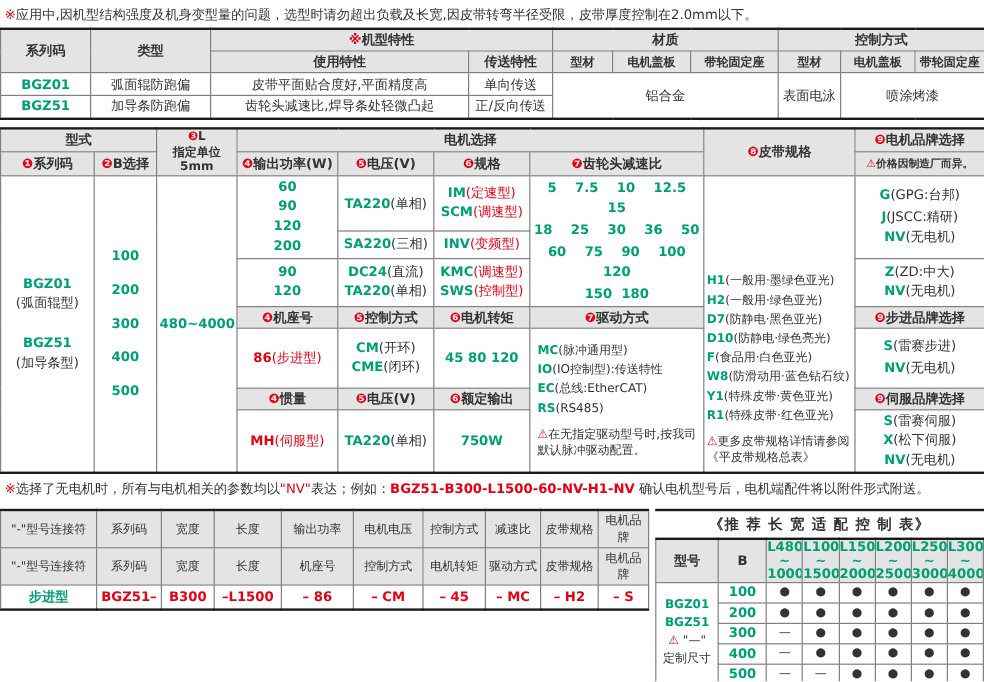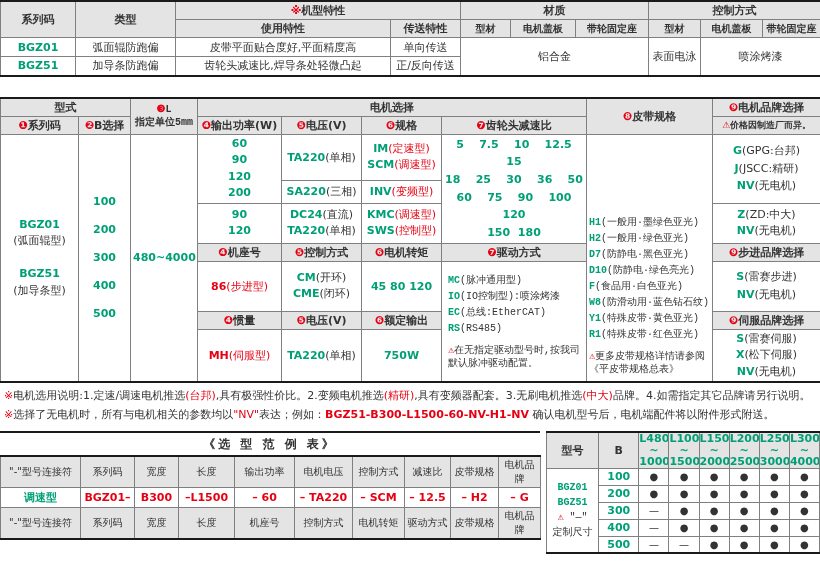--- a/index.html
+++ b/index.html
@@ -10,21 +10,21 @@
   .w-full{width:820px;}
   th,td{border:1px solid #808080;padding:1px 2px;text-align:center;vertical-align:middle;overflow:hidden;}
   th{background:#e4e4e4;font-weight:bold;color:#333;}
   table.frame{border-top:2px solid #1a1a1a;border-bottom:2px solid #1a1a1a;border-left:1px solid #555;border-right:1px solid #555;}
   .g{color:#00a077;font-weight:bold;}
   .r{color:#e60012;}
   .rb{color:#e60012;font-weight:bold;}
   .gb{color:#00a077;font-weight:bold;}
   .pre{white-space:pre-wrap;}
   .left{text-align:left;}
-  .f10{font-size:10px;font-family:Liberation Mono, monospace;}
+  .f10{font-size:10px;}
   .f9{font-size:9px;}
   .spread{line-height:2.55;}
   .lh15{line-height:1.5;}
   .lh16{line-height:1.6;}
   .cell-note{font-size:10px;text-align:left;margin-top:7px;line-height:1.3;}
   .vbottom{vertical-align:bottom;padding-bottom:5px;}
   .notes{padding:3px 4px 2px 4px;}
   .note-line{font-size:11px;padding:2px 0;white-space:nowrap;}
   .bottom{display:flex;justify-content:space-between;margin-top:5px;padding:0;}
   .bl{width:540px;}
@@ -34,20 +34,21 @@
   .exh th{font-weight:normal;font-size:10px;background:#e4e4e4;}
   .exv td{font-weight:bold;}
   .rec-l{font-size:11px;line-height:1.05;padding:0;}
   .dotcell{font-size:10px;}
 </style>
 </head>
 <body>
 
 <div class="page">
 
+  <div class="note-top"><span class="r">※</span><span>应用中,因机型结构强度及机身变型量的问题，选型时请勿超出负载及长宽,因皮带转弯半径受限，皮带厚度控制在2.0mm以下。</span></div>
 
   <table class="frame w-full">
     <colgroup>
       <col style="width:75px">
         <col style="width:100px">
         <col style="width:215px">
         <col style="width:70px">
       <col style="width:50px">
         <col style="width:65px">
         <col style="width:73px">
@@ -84,21 +85,21 @@
     </tr>
     <tr style="height:19px">
       <td class="g">BGZ51</td>
       <td>加导条防跑偏</td>
       <td>齿轮头减速比,焊导条处轻微凸起</td>
       <td>正/反向传送</td>
     </tr>
   </tbody>
     </table>
 
-  <table class="frame w-full" style="margin-top:20px">
+  <table class="frame w-full" style="margin-top:6px">
     <colgroup>
       <col style="width:78px">
         <col style="width:52px">
         <col style="width:67px">
         <col style="width:84px">
       <col style="width:80px">
         <col style="width:80px">
         <col style="width:145px">
         <col style="width:126px">
         <col style="width:108px">
@@ -160,49 +161,47 @@
       <th><span class="r">❺</span><span>控制方式</span></th>
       <th><span class="r">❻</span><span>电机转矩</span></th>
       <th><span class="r">❼</span><span>驱动方式</span></th>
       <th><span class="r">❾</span><span>步进品牌选择</span></th>
     </tr>
     <tr style="height:50px">
       <td><span class="rb">86</span><span class="r">(步进型)</span></td>
       <td class="lh15"><span class="g">CM</span><span>(开环)</span><br><span class="g">CME</span><span>(闭环)</span></td>
       <td class="g">45  80  120</td>
       <td rowspan="3" class="f10 left">
-        <div class="lh16" style="padding-left:4px"><span class="g">MC</span><span>(脉冲通用型)</span><br><span class="g">IO</span><span>(IO控制型):喷涂烤漆</span><br><span class="g">EC</span><span>(总线:EtherCAT)</span><br><span class="g">RS</span><span>(RS485)</span></div>
+        <div class="lh16" style="padding-left:4px"><span class="g">MC</span><span>(脉冲通用型)</span><br><span class="g">IO</span><span>(IO控制型):传送特性</span><br><span class="g">EC</span><span>(总线:EtherCAT)</span><br><span class="g">RS</span><span>(RS485)</span></div>
         <div class="cell-note" style="padding-left:4px"><span class="r">⚠</span><span>在无指定驱动型号时,按我司默认脉冲驱动配置。</span></div>
       </td>
       <td class="lh16"><span class="g">S</span><span>(雷赛步进)</span><br><span class="g">NV</span><span>(无电机)</span></td>
     </tr>
     <tr style="height:15px">
       <th><span class="r">❹</span><span>惯量</span></th>
       <th><span class="r">❺</span><span>电压(V)</span></th>
       <th><span class="r">❻</span><span>额定输出</span></th>
       <th><span class="r">❾</span><span>伺服品牌选择</span></th>
     </tr>
     <tr style="height:41px">
       <td><span class="rb">MH</span><span class="r">(伺服型)</span></td>
       <td><span class="g">TA220</span><span>(单相)</span></td>
       <td class="g">750W</td>
       <td class="lh15"><span class="g">S</span><span>(雷赛伺服)</span><br><span class="g">X</span><span>(松下伺服)</span><br><span class="g">NV</span><span>(无电机)</span></td>
     </tr>
   </tbody>
     </table>
 
   <div class="notes">
-    <div class="note-line"><span class="r">※</span><span>电机选用说明:1.定速/调速电机推选</span><span class="r">(台邦)</span><span>,具有极强性价比。2.变频电机推选</span><span class="r">(精研)</span><span>,具有变频器配套。3.无刷电机推选</span><span class="r">(中大)</span><span>品牌。4.如需指定其它品牌请另行说明。</span></div>
     <div class="note-line"><span class="r">※</span><span>选择了无电机时，所有与电机相关的参数均以</span><span class="r">"NV"</span><span>表达；例如：</span><span class="rb">BGZ51-B300-L1500-60-NV-H1-NV</span><span> 确认电机型号后，电机端配件将以附件形式附送。</span></div>
   </div>
 
   <div class="bottom">
 
     <div class="bl">
-      <div class="bt-title">《选 型 范 例 表》</div>
       <table class="frame">
         <colgroup>
           <col style="width:80px">
             <col style="width:54px">
             <col style="width:44px">
             <col style="width:56px">
           <col style="width:60px">
             <col style="width:58px">
             <col style="width:52px">
             <col style="width:46px">
@@ -215,50 +214,51 @@
           <th>系列码</th>
           <th>宽度</th>
           <th>长度</th>
           <th>输出功率</th>
           <th>电机电压</th>
           <th>控制方式</th>
           <th>减速比</th>
           <th>皮带规格</th>
           <th>电机品牌</th>
         </tr>
-        <tr class="exv" style="height:20px">
-          <td class="gb">调速型</td>
-          <td class="rb">BGZ01–</td>
-          <td class="rb">B300</td>
-          <td class="rb">–L1500</td>
-          <td class="rb">– 60</td>
-          <td class="rb">– TA220</td>
-          <td class="rb">– SCM</td>
-          <td class="rb">– 12.5</td>
-          <td class="rb">– H2</td>
-          <td class="rb">– G</td>
-        </tr>
         <tr class="exh" style="height:18px">
           <th>"-"型号连接符</th>
           <th>系列码</th>
           <th>宽度</th>
           <th>长度</th>
           <th>机座号</th>
           <th>控制方式</th>
           <th>电机转矩</th>
           <th>驱动方式</th>
           <th>皮带规格</th>
           <th>电机品牌</th>
         </tr>
+        <tr class="exv" style="height:20px">
+          <td class="gb">步进型</td>
+          <td class="rb">BGZ51–</td>
+          <td class="rb">B300</td>
+          <td class="rb">–L1500</td>
+          <td class="rb">– 86</td>
+          <td class="rb">– CM</td>
+          <td class="rb">– 45</td>
+          <td class="rb">– MC</td>
+          <td class="rb">– H2</td>
+          <td class="rb">– S</td>
+        </tr>
 
       </tbody>
         </table>
     </div>
 
     <div class="br">
+      <div class="bt-title" style="letter-spacing:1px">《推 荐 长 宽 适 配 控 制 表》</div>
       <table class="frame">
         <colgroup>
           <col style="width:52px">
             <col style="width:40px">
           <col style="width:30px">
             <col style="width:30px">
             <col style="width:30px">
           <col style="width:30px">
             <col style="width:30px">
             <col style="width:30px">

